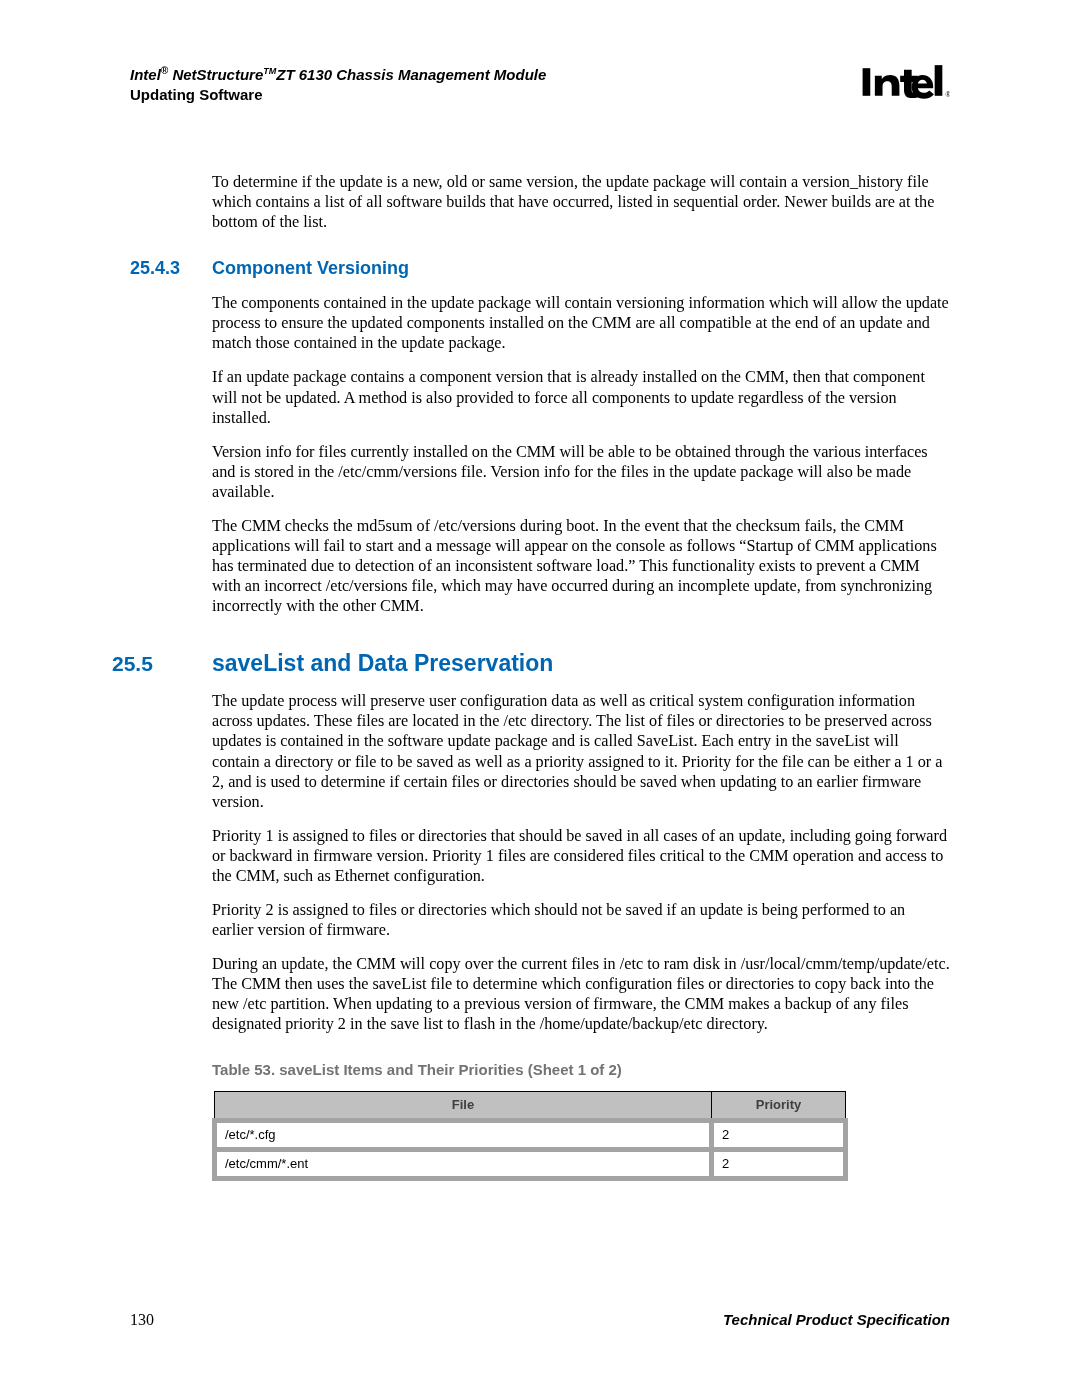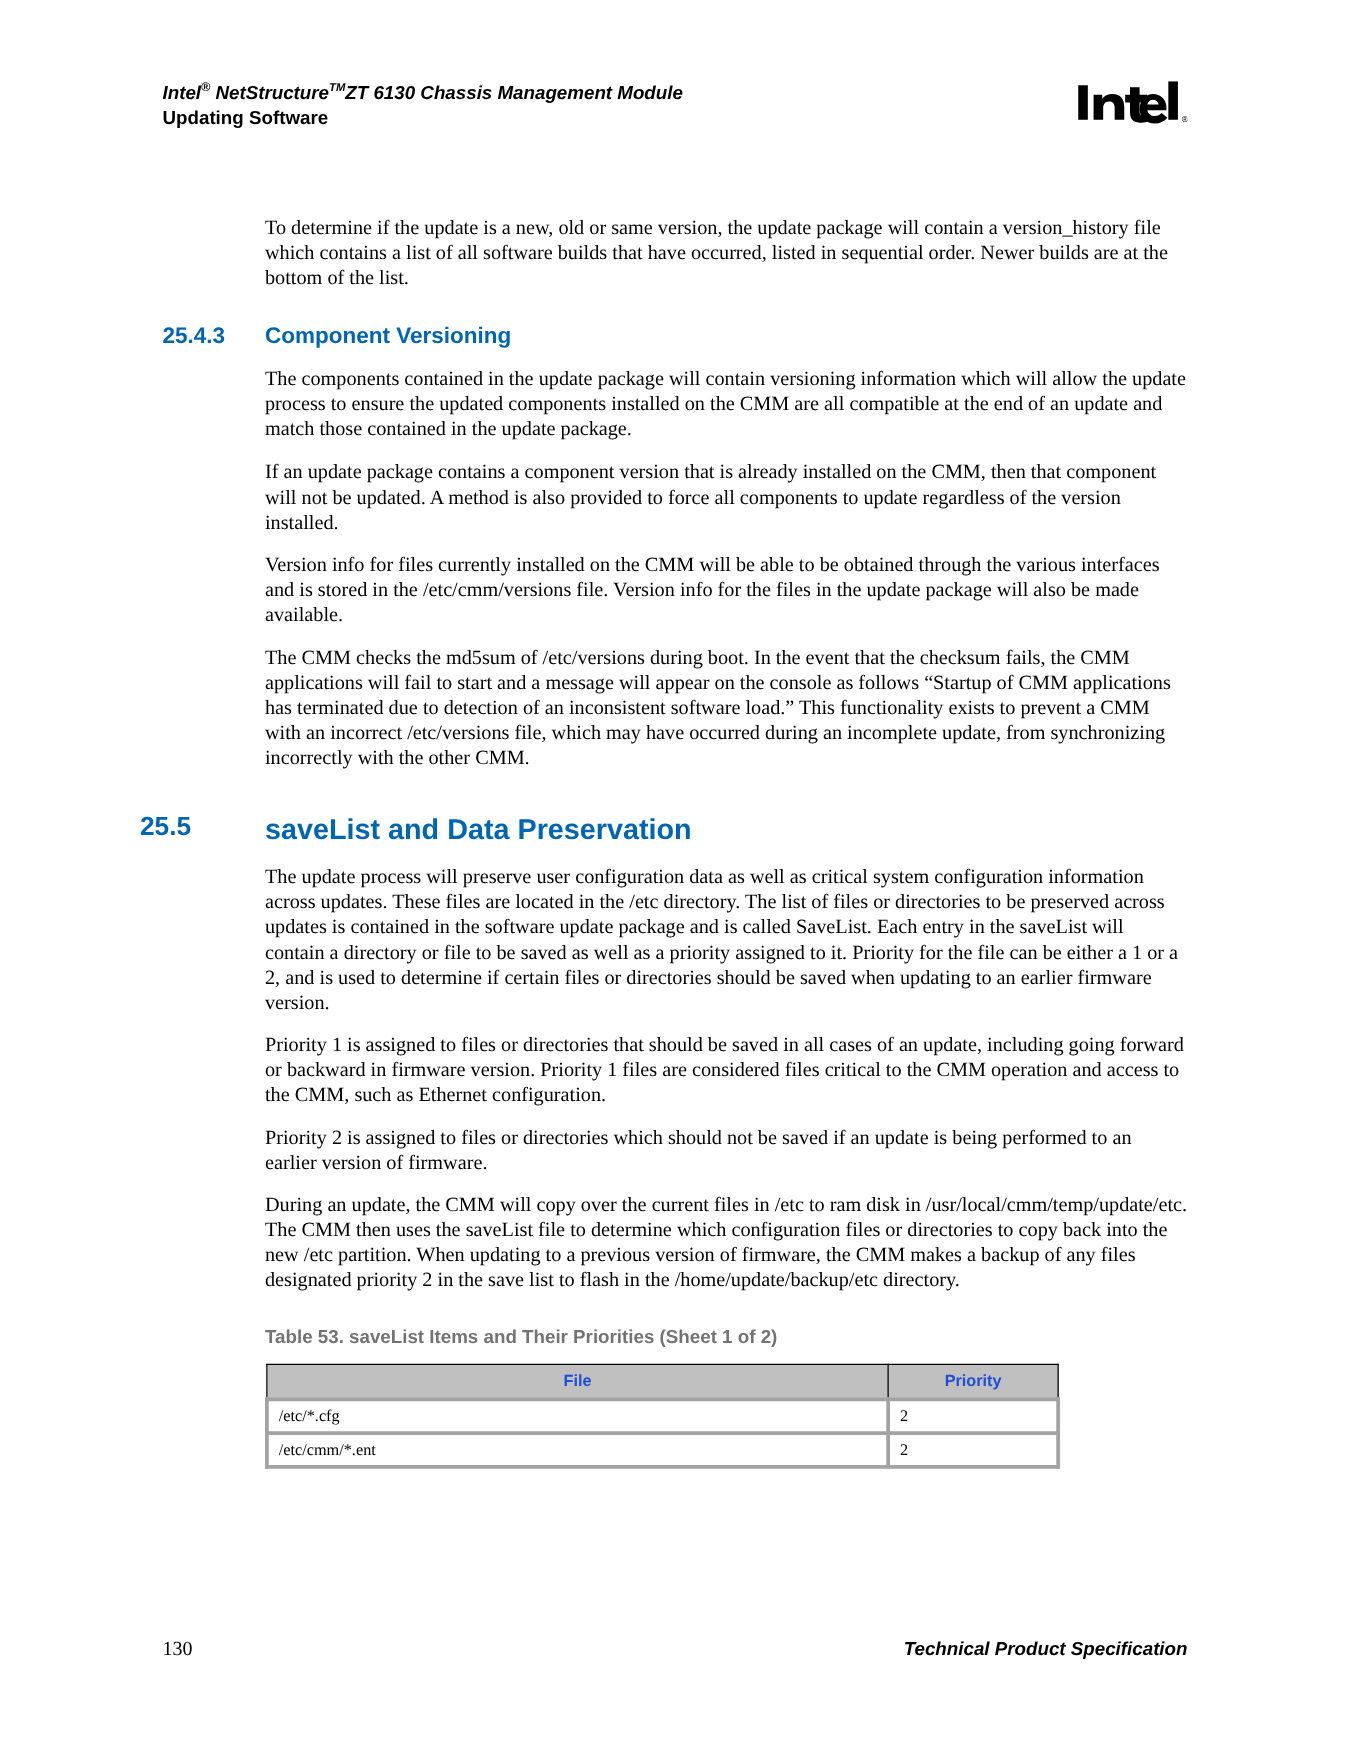--- a/index.html
+++ b/index.html
@@ -37,21 +37,21 @@
     top: -4px;
   }
   .content {
     padding-left: 82px;
     font-size: 16.2px;
     line-height: 1.24;
   }
   .para { margin: 14px 0 0 0; }
   .section-row {
     display: flex;
-    align-items: flex-start;
+    align-items: center;
     margin-top: 26px;
   }
   .sec-num {
     width: 82px;
     font-family: Arial, Helvetica, sans-serif;
     font-weight: bold;
     color: #0066b3;
   }
   .sec-title {
     font-family: Arial, Helvetica, sans-serif;
@@ -73,30 +73,29 @@
   }
   table.data {
     border-collapse: collapse;
     width: 636px;
     margin-top: 12px;
     font-family: Arial, Helvetica, sans-serif;
     font-size: 13px;
   }
   table.data th {
     background: #c0c0c0;
-    color: #1d4ed8;
+    color: #404040;
     font-weight: bold;
     border: 1px solid #000;
     padding: 5px 8px;
     text-align: center;
   }
   table.data td {
-    border: 3px solid #a3a3a3;
+    border: 5px solid #a3a3a3;
     padding: 4px 8px;
-    font-family: Liberation Serif, serif;
   }
   table.data .col-file { width: 480px; }
   .footer {
     position: absolute;
     bottom: 68px;
     left: 130px;
     right: 130px;
     display: flex;
     justify-content: space-between;
     font-size: 16px;

